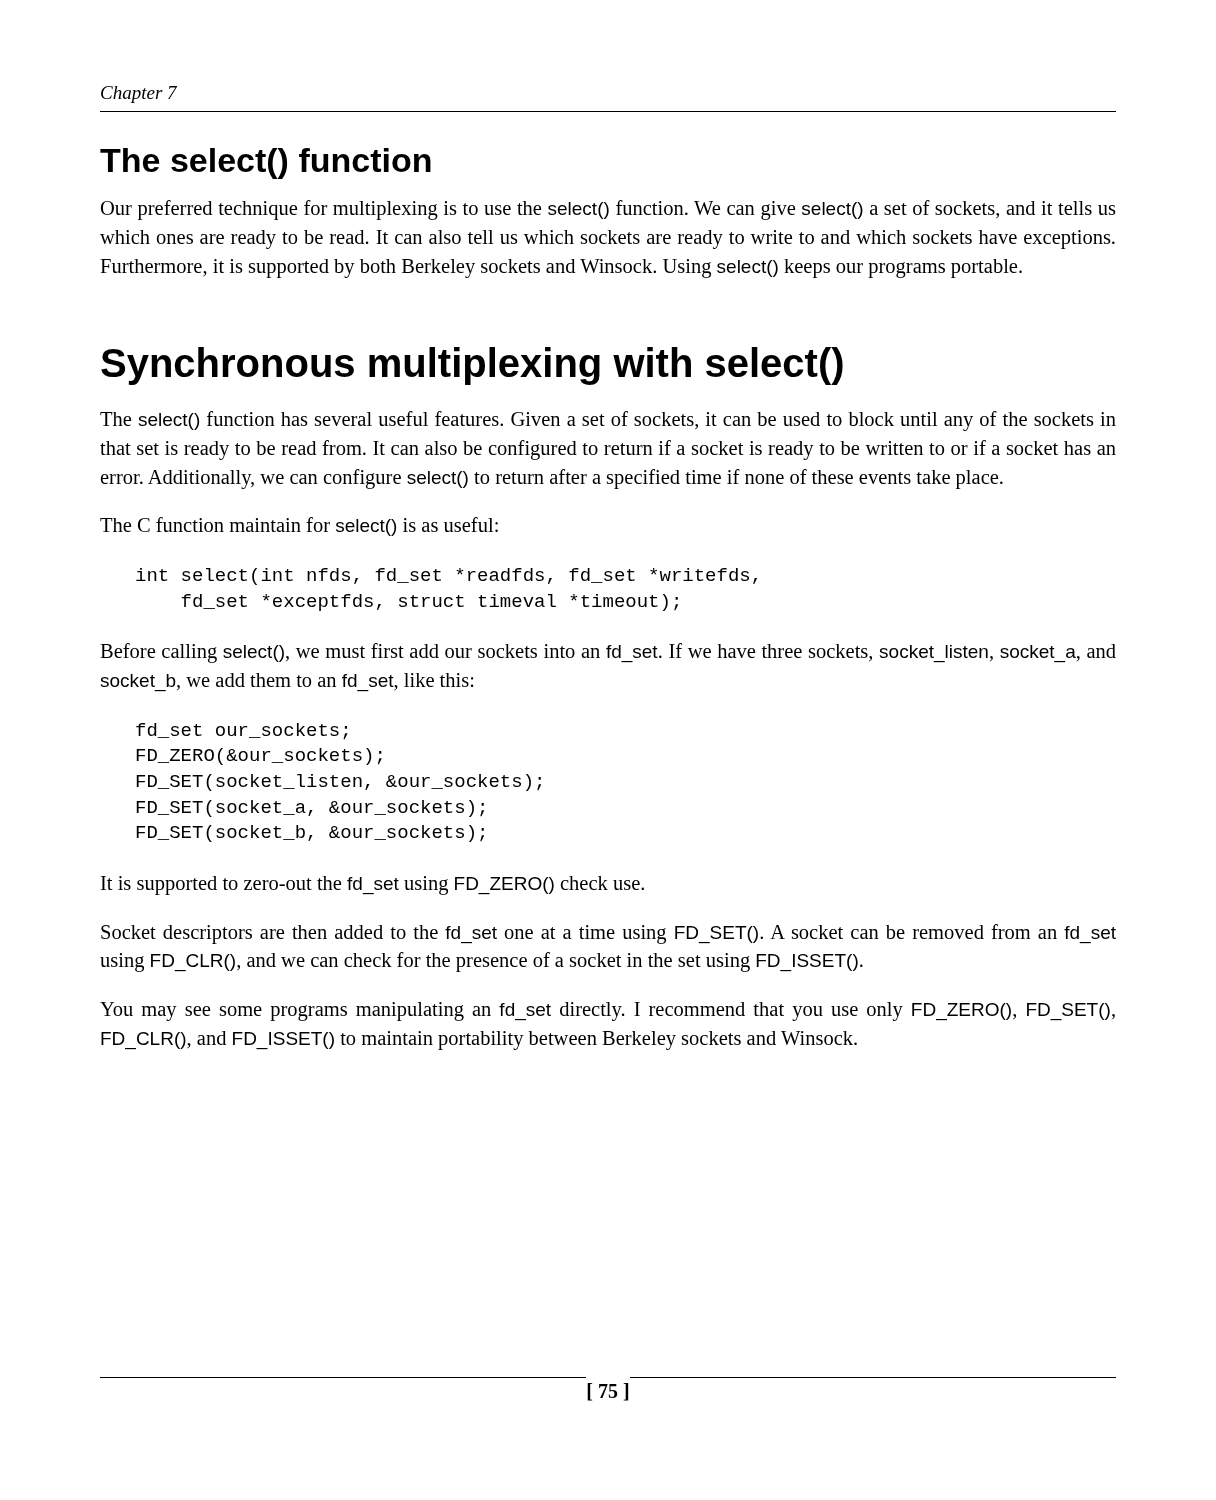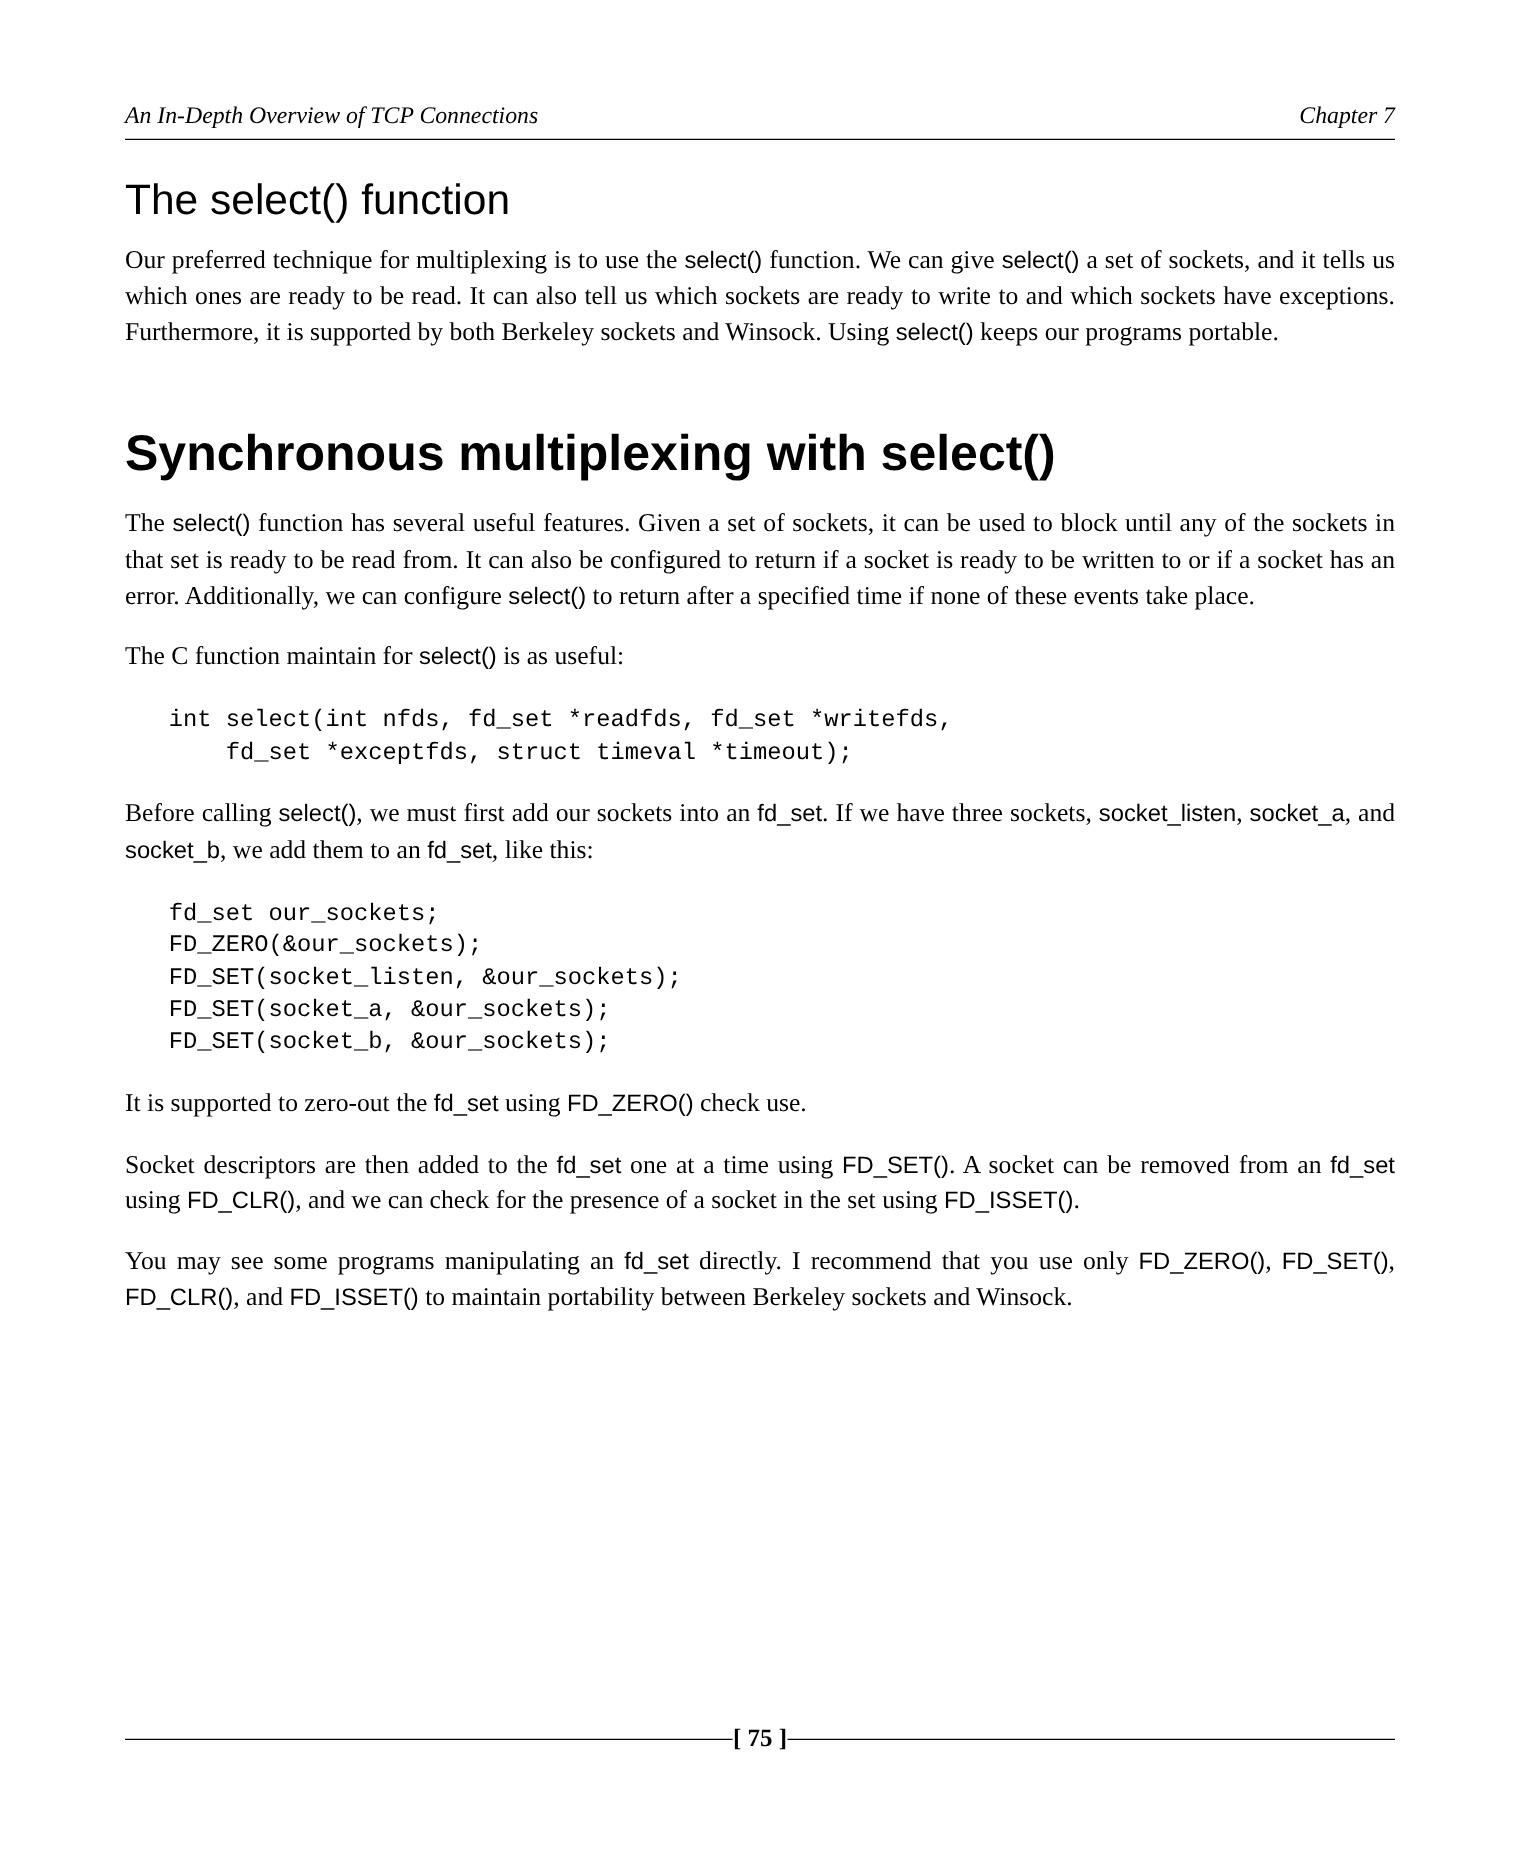--- a/index.html
+++ b/index.html
@@ -18,21 +18,21 @@
     display: flex;
     justify-content: space-between;
     font-style: italic;
     font-size: 19px;
     border-bottom: 1.5px solid #000;
     padding-bottom: 4px;
     margin-bottom: 25px;
   }
   h2 {
     font-family: Arial, Helvetica, sans-serif;
-    font-weight: normal;
+    font-weight: bold;
     font-size: 34px;
     margin-bottom: 10px;
   }
   h1 {
     font-family: Arial, Helvetica, sans-serif;
     font-weight: bold;
     font-size: 40px;
     margin-top: 55px;
     margin-bottom: 14px;
   }
@@ -55,34 +55,32 @@
     position: absolute;
     bottom: 95px;
     left: 100px;
     right: 100px;
     text-align: center;
     font-weight: bold;
     font-size: 20px;
   }
   .footer-line {
     display: flex;
-    align-items: center;
     justify-content: center;
     margin-top: 16px;
   }
   .footer-rule {
     flex: 1;
     border-top: 1.5px solid #000;
   }
 </style>
 </head>
 <body>
 
 <div class="header">
-  <span>An In-Depth Overview of TCP Connections</span>
   <span>Chapter 7</span>
 </div>
 
 <h2>The select() function</h2>
 <p>
   <span>Our preferred technique for multiplexing is to use the </span><span class="code-inline">select()</span><span> function. We can give </span><span class="code-inline">select()</span><span> a set of sockets, and it tells us which ones are ready to be read. It can also tell us which sockets are ready to write to and which sockets have exceptions. Furthermore, it is supported by both Berkeley sockets and Winsock. Using </span><span class="code-inline">select()</span><span> keeps our programs portable.</span>
 </p>
 
 <h1>Synchronous multiplexing with select()</h1>
 

